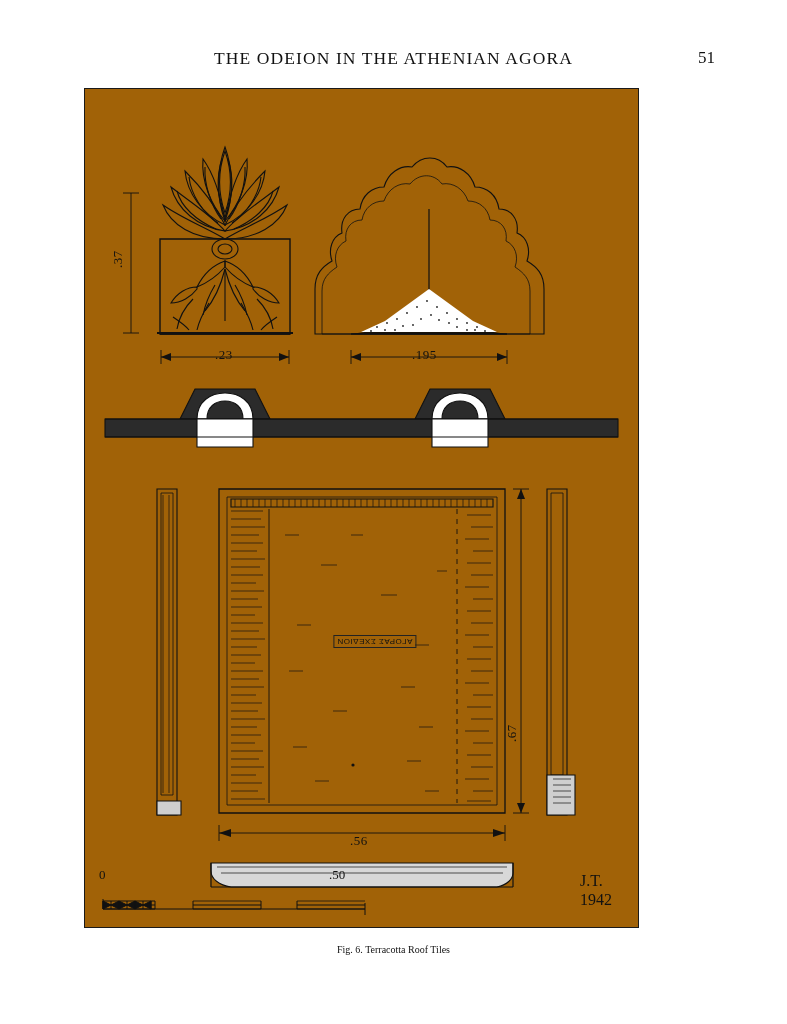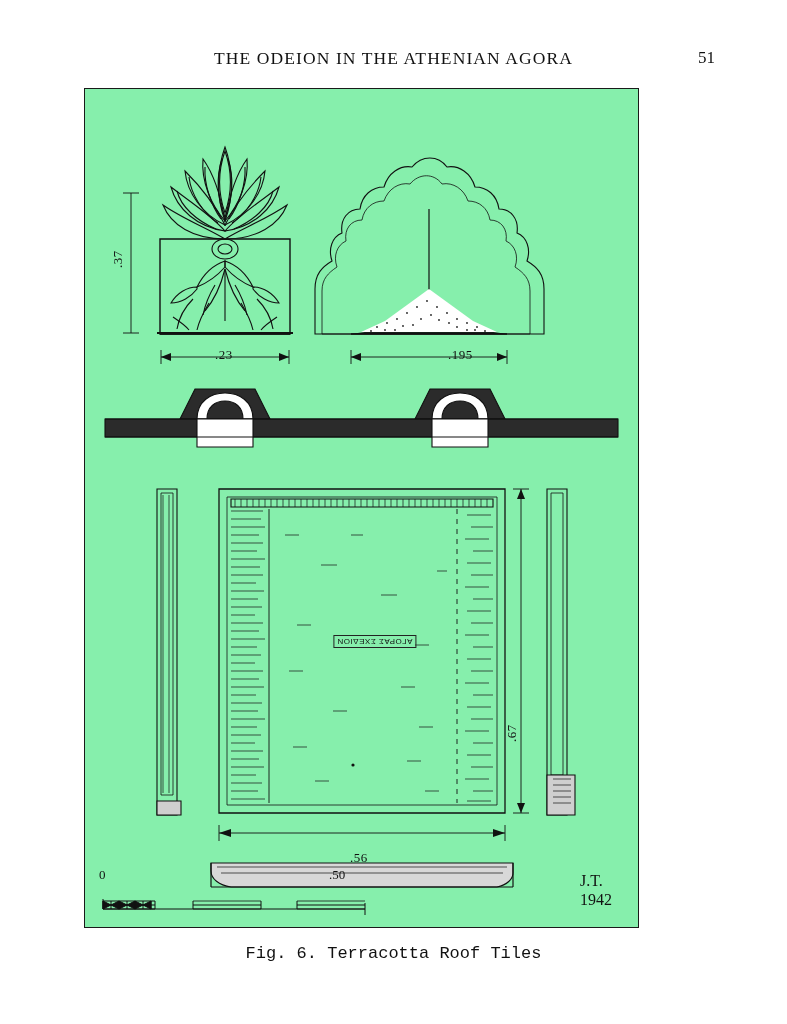--- a/index.html
+++ b/index.html
@@ -32,28 +32,27 @@
     font-size:17px;
     font-weight:normal;
   }
 
   
   .figbox{
     position:absolute;
     left:84px;top:88px;
     width:553px;height:838px;
     border:1.2px solid #1a1a1a;
-    background:#86efac;
+    background:#a16207;
   }
   .caption{
     position:absolute;
     top:944px;left:0;width:787px;
     text-align:center;
-    font-size:17px;
-    font-family:Liberation Mono, monospace;
+    font-size:10px;
   }
 
   
   .abs{position:absolute;}
   svg{display:block;}
 
   .dimlabel{
     position:absolute;
     font-family:"Liberation Serif", serif;
     font-size:13px;
@@ -225,21 +224,21 @@
         <path d="M20,330 L533,330 L533,348 L20,348 Z" fill="#2b2b2b" stroke="#111"></path>
         <path d="M112,330 L112,358 L168,358 L168,330" fill="#ffffff" stroke="#111"></path>
         <path d="M347,330 L347,358 L403,358 L403,330" fill="#ffffff" stroke="#111"></path>
         <path d="M20,348 L533,348" stroke="#111" stroke-width="1"></path>
         <path d="M20,330 L533,330" stroke="#111" stroke-width="1"></path>
       </g>
     </svg>
 
     <span class="dimlabel rot" style="left:24px;top:162px;">.37</span>
     <span class="dimlabel" style="left:130px;top:258px;">.23</span>
-    <span class="dimlabel" style="left:327px;top:258px;margin-left:36px;">.195</span>
+    <span class="dimlabel" style="left:327px;top:258px;">.195</span>
 
     <svg class="abs" style="left:0;top:386px;" width="553" height="460" viewBox="0 0 553 460">
       <g fill="none" stroke="#111" stroke-width="1.1">
 
         <path d="M72,14 L92,14 L92,340 L72,340 Z"></path>
         <path d="M76,18 L88,18 L88,320 L76,320 Z" stroke-width="0.8"></path>
         <path d="M72,326 L96,326 L96,340 L72,340 Z" fill="#cfcfcf"></path>
         <path d="M78,20 L78,318" stroke-width="0.7"></path>
         <path d="M84,20 L84,318" stroke-width="0.7"></path>
 
@@ -407,21 +406,21 @@
         <path d="M126,388 L428,388 L428,398 C428,404 422,410 412,412 L146,412 C134,410 126,404 126,396 Z" fill="#d8d8d8" stroke="#111"></path>
         <path d="M132,392 L422,392" stroke-width="0.7"></path>
         <path d="M136,398 L418,398" stroke-width="0.7"></path>
         <path d="M126,388 L126,412" stroke-width="1.2"></path>
         <path d="M428,388 L428,412" stroke-width="1.2"></path>
         <path d="M126,412 L428,412" stroke-width="1.2"></path>
       </g>
     </svg>
 
     <span class="dimlabel rot" style="left:418px;top:636px;">.67</span>
-    <span class="dimlabel" style="left:265px;top:761px;">.56</span>
+    <span class="dimlabel" style="left:265px;top:744px;">.56</span>
 
     <span class="stamp" style="left:248px;top:546px;">ΑΓΟΡΑΣ ΣΧΕΔΙΟΝ</span>
 
     <svg class="abs" style="left:0;top:790px;" width="553" height="44" viewBox="0 0 553 44">
       <g stroke="#111" stroke-width="1">
         <path d="M18,20 L18,30"></path>
         <path d="M18,30 L280,30"></path>
         <path d="M280,24 L280,36"></path>
 
         <path d="M18,22 L70,22 L70,30 L18,30 Z" fill="none"></path>

